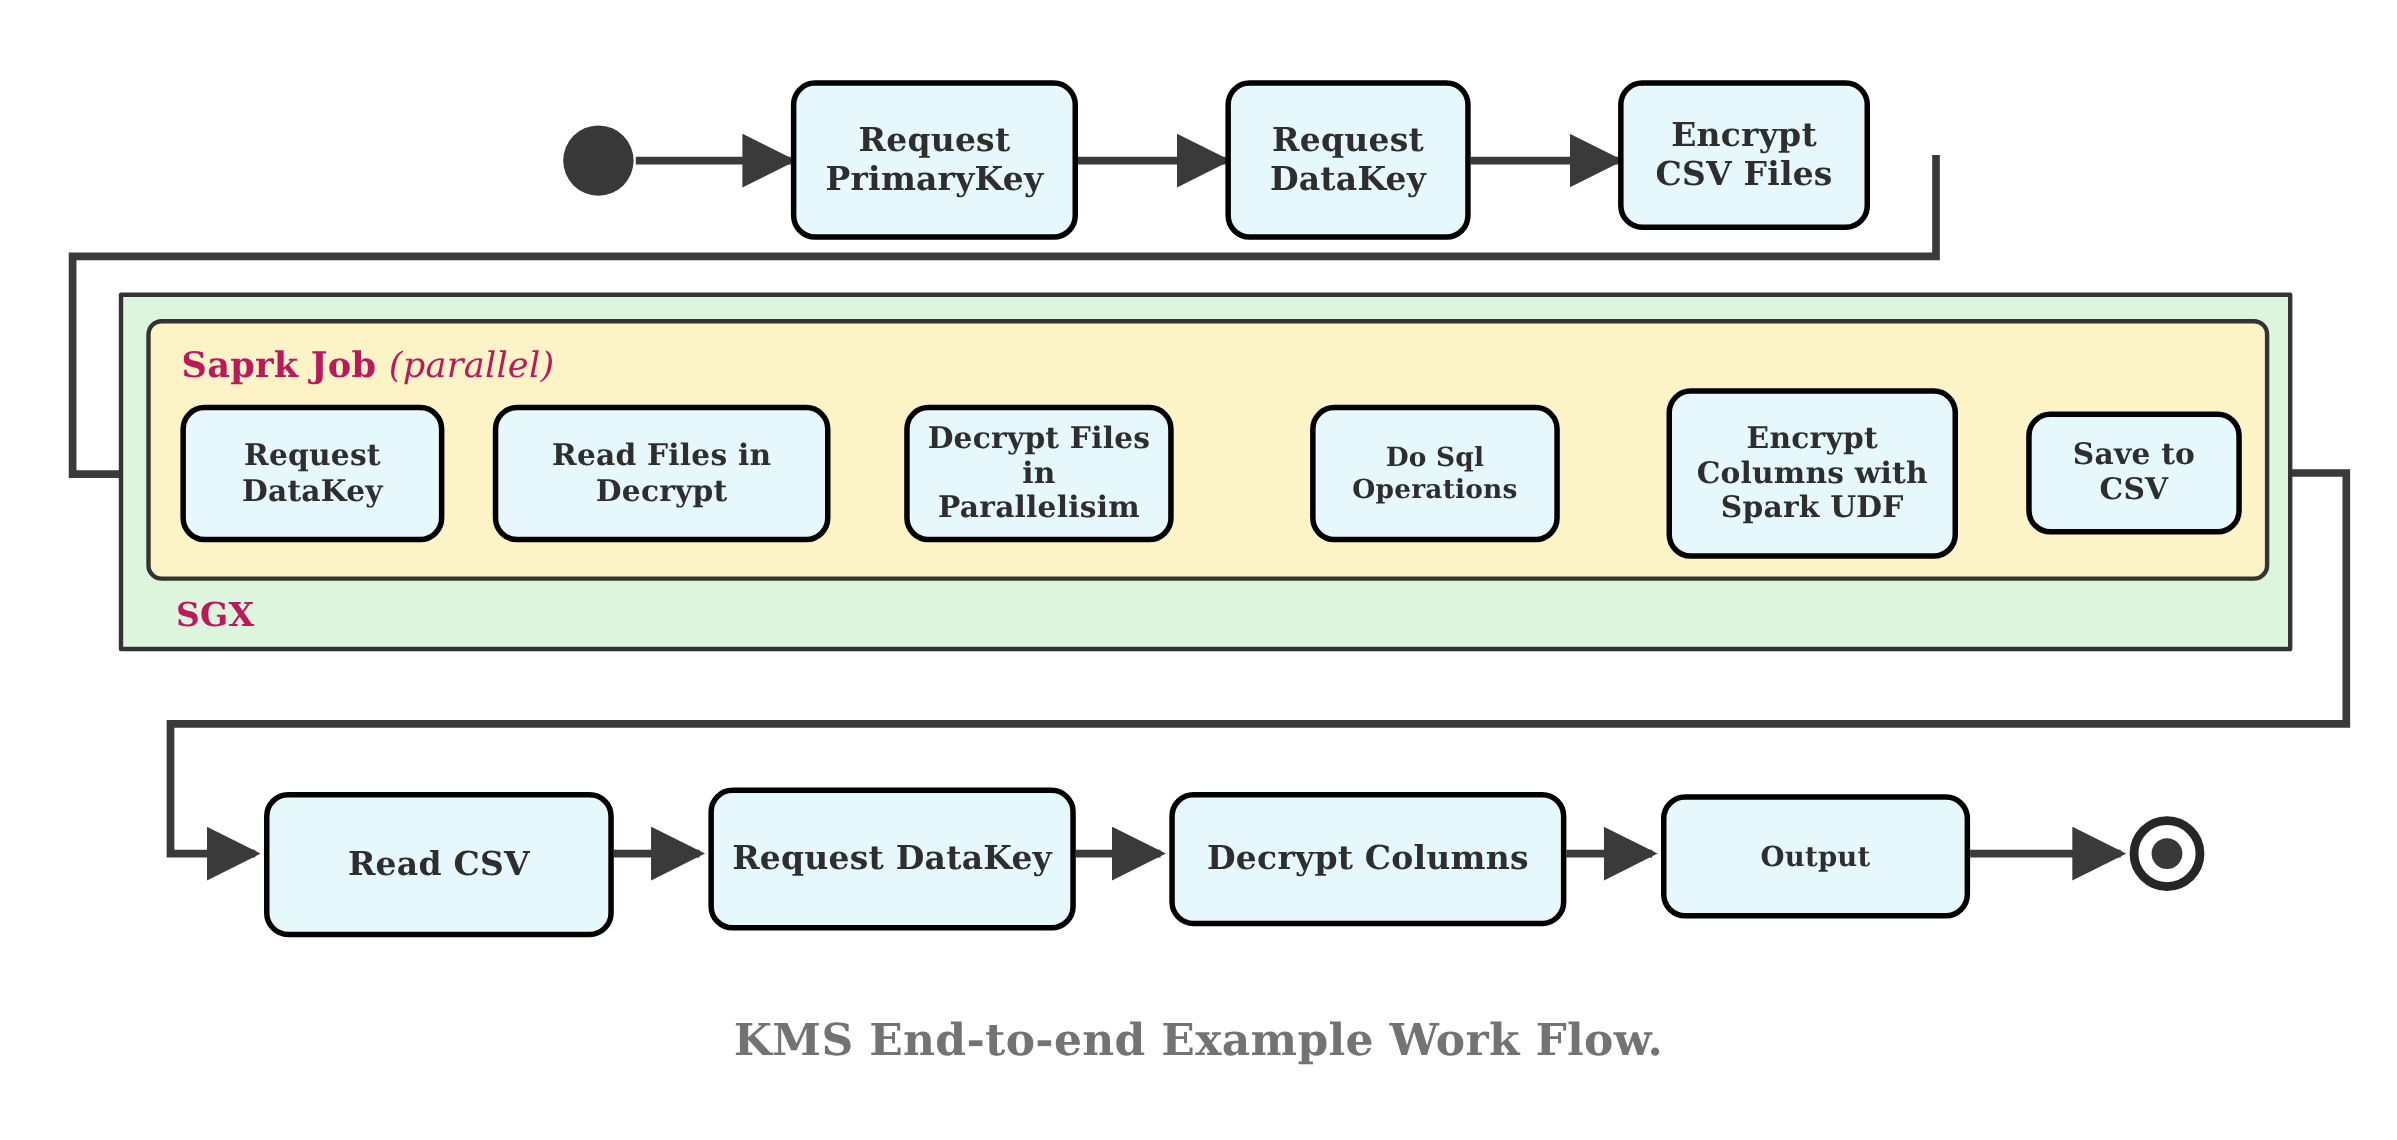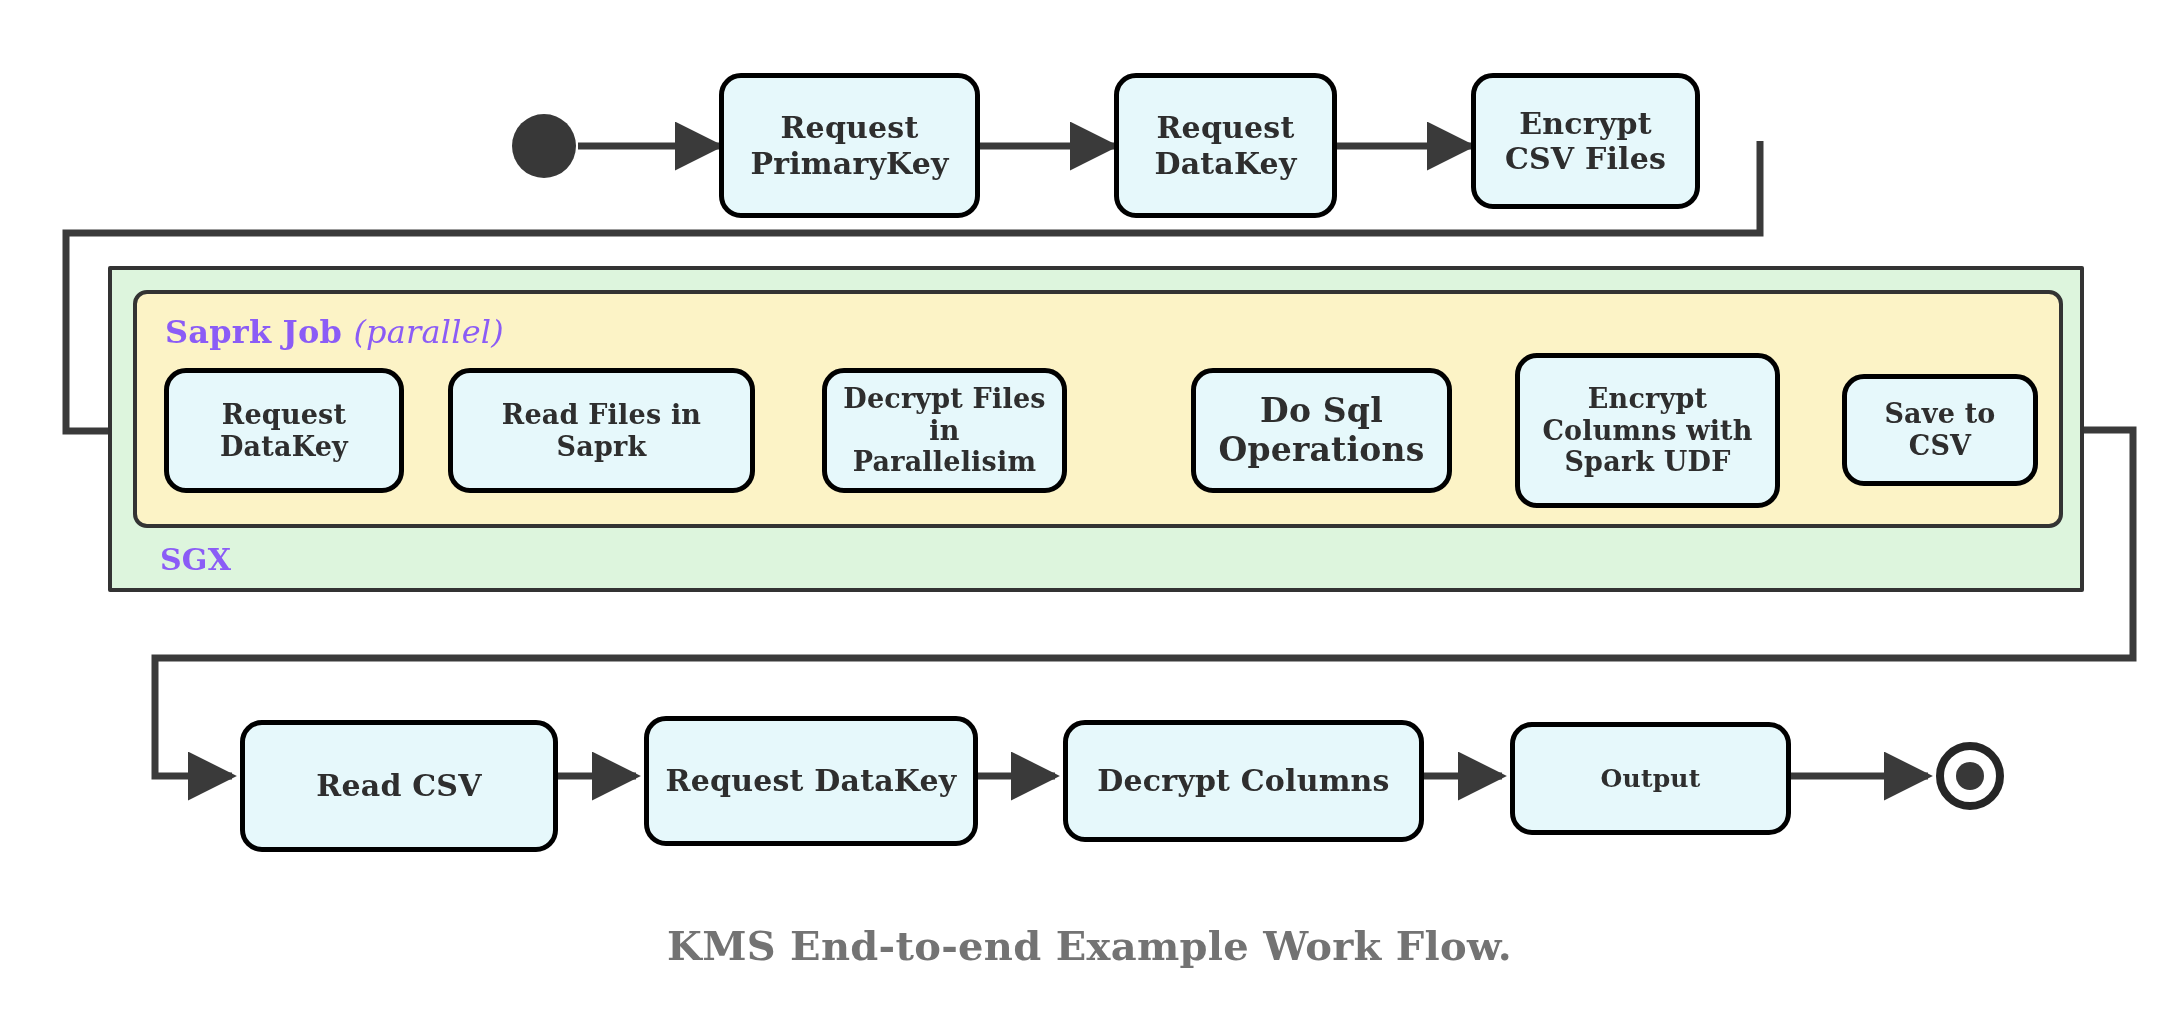--- a/index.html
+++ b/index.html
@@ -35,21 +35,21 @@
     background: #ddf5dd;
     border-radius: 2px;
   }
   .region-spark {
     background: #fcf3c6;
     border-radius: 14px;
   }
   .region-label {
     position: absolute;
     font-weight: bold;
-    color: #8b5cf6;
+    color: #be185d;
     white-space: nowrap;
     letter-spacing: .2px;
     text-align: right;
   }
   .region-label .italic {
     font-style: italic;
     font-weight: normal;
   }
   
   .node {
@@ -152,28 +152,28 @@
   <div class="region-label" style="left:165px; top:285px; font-size:32px;">
     <span>Saprk Job</span>
     <span class="italic">(parallel)</span>
   </div>
 
   <div class="node" style="left:164px; top:340px; width:240px; height:125px; font-size:27px;">
     <span class="lbl"><span>Request</span><br><span>DataKey</span></span>
   </div>
 
   <div class="node" style="left:448px; top:340px; width:307px; height:125px; font-size:27px;">
-    <span class="lbl"><span>Read Files in</span><br><span>Saprk</span></span>
+    <span class="lbl"><span>Read Files in</span><br><span>Decrypt</span></span>
   </div>
 
   <div class="node" style="left:822px; top:340px; width:245px; height:125px; font-size:27px;">
     <span class="lbl"><span>Decrypt Files in</span><br><span>Parallelisim</span></span>
   </div>
 
-  <div class="node" style="left:1191px; top:340px; width:261px; height:125px; font-size:33px;">
+  <div class="node" style="left:1191px; top:340px; width:227px; height:125px; font-size:24px;">
     <span class="lbl"><span>Do Sql</span><br><span>Operations</span></span>
   </div>
 
   <div class="node" style="left:1515px; top:325px; width:265px; height:155px; font-size:27px;">
     <span class="lbl"><span>Encrypt</span><br><span>Columns with</span><br><span>Spark UDF</span></span>
   </div>
 
   <div class="node" style="left:1842px; top:346px; width:196px; height:112px; font-size:27px;">
     <span class="lbl">Save to CSV</span>
   </div>

